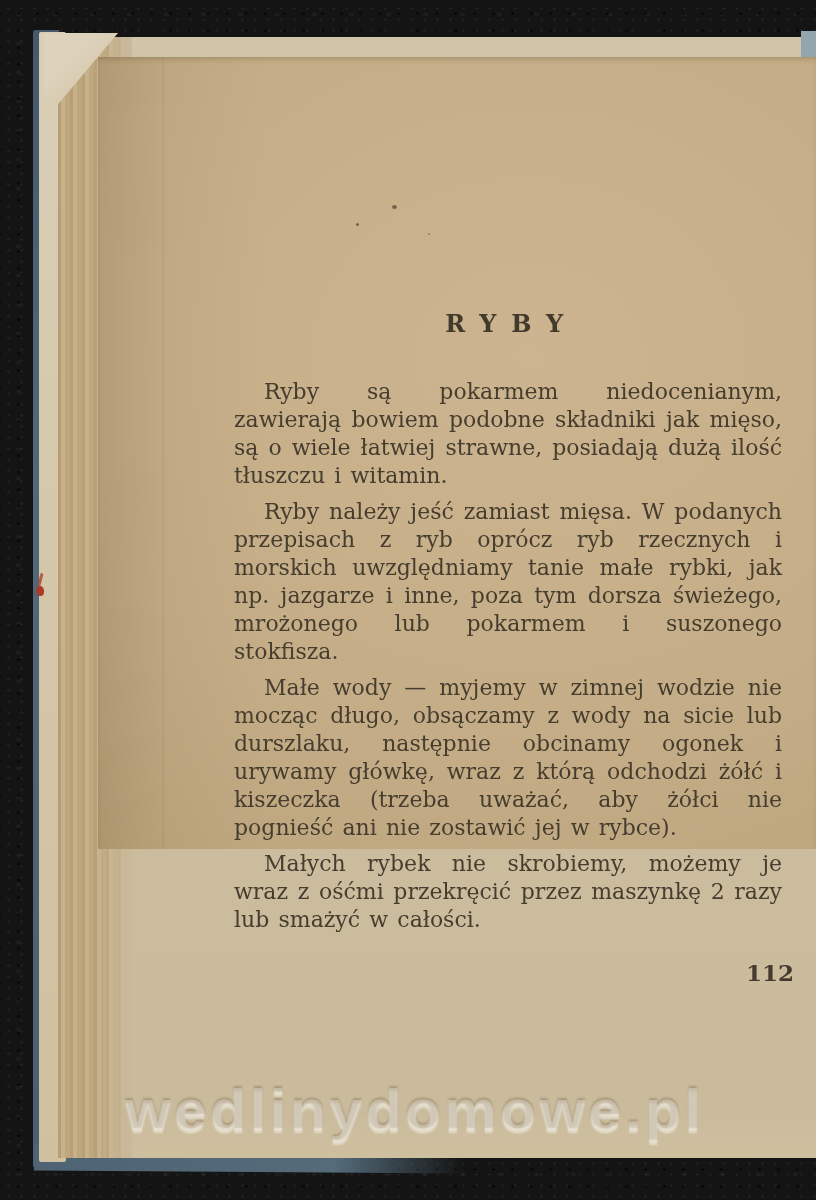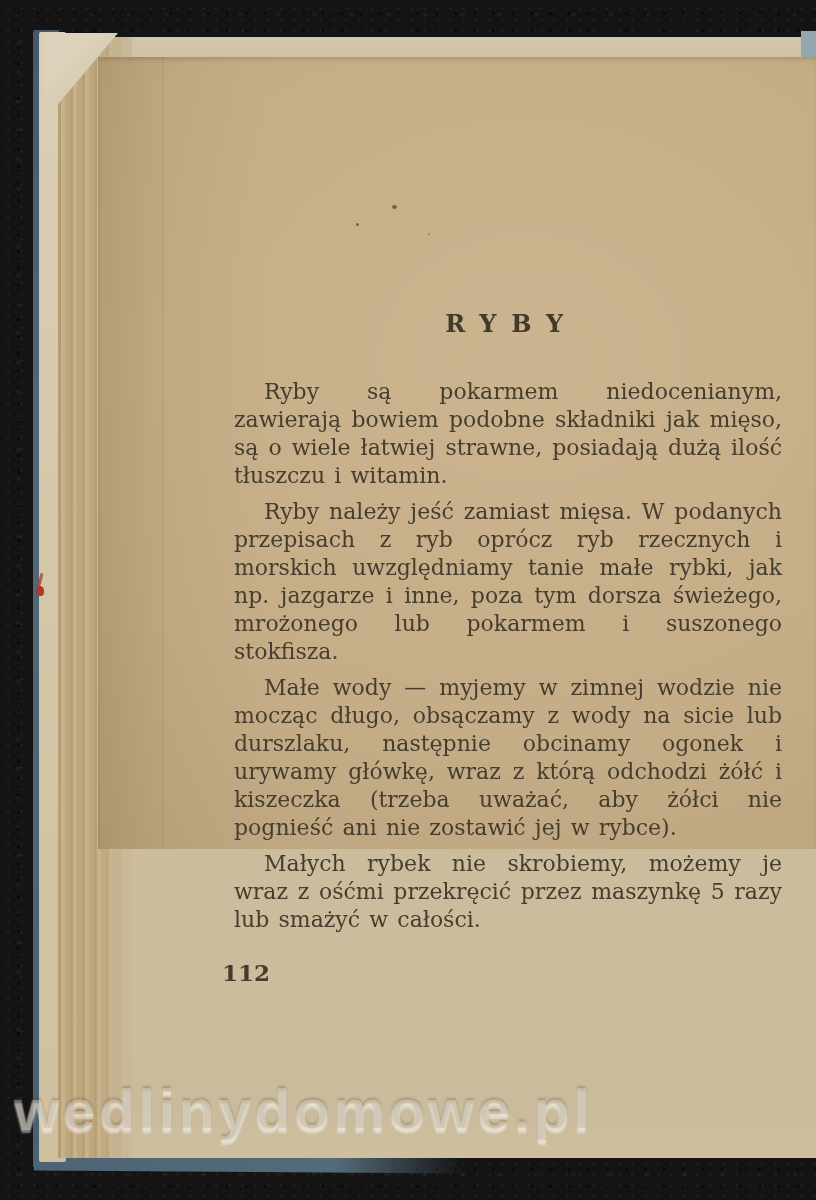--- a/index.html
+++ b/index.html
@@ -75,24 +75,25 @@
   .para{
     margin:0 12px 8px;
     font:400 22px/28px "DejaVu Serif","Liberation Serif",serif;
     color:#463d2f;text-align:justify;text-indent:30px;word-spacing:0.10em;
   }
   .para .lead{font-weight:400;}
   .pagenum{
     margin-top:26px;
     font:700 23px/26px "DejaVu Serif","Liberation Serif",serif;
     color:#443b2e;
+    text-align:right;
   }
   .watermark{
     position:absolute;left:0;right:0;top:1080px;z-index:9;
-    padding-left:14px;
+    padding-left:14px;text-align:center;
     font:700 58px/1.05 "Liberation Sans","DejaVu Sans",sans-serif;
     letter-spacing:4px;
     color:rgba(255,252,244,0.32);
     text-shadow:0 -2px 2px rgba(95,78,52,0.30), 0 3px 2px rgba(255,255,255,0.45);
   }
 </style>
 </head>
 <body>
 
 <div class="scene">
@@ -121,21 +122,21 @@
     <div class="text-block">
       <h1 class="chapter-title">RYBY</h1>
 
       <p class="para"><b class="lead"></b><span>Ryby są pokarmem niedocenianym, zawierają bowiem podobne składniki jak mięso, są o wiele łatwiej strawne, posiadają dużą ilość tłuszczu i witamin.</span></p>
 
 
       <p class="para"><b class="lead">Ryby należy jeść zamiast mięsa.</b><span> W podanych przepisach z ryb oprócz ryb rzecznych i morskich uwzględniamy tanie małe rybki, jak np. jazgarze i inne, poza tym dorsza świeżego, mrożonego lub pokarmem i suszonego stokfisza.</span></p>
 
       <p class="para"><b class="lead">Małe wody</b><span> — myjemy w zimnej wodzie nie mocząc długo, obsączamy z wody na sicie lub durszlaku, następnie obcinamy ogonek i urywamy główkę, wraz z którą odchodzi żółć i kiszeczka (trzeba uważać, aby żółci nie pognieść ani nie zostawić jej w rybce).</span></p>
 
-      <p class="para"><b class="lead"></b><span>Małych rybek nie skrobiemy, możemy je wraz z ośćmi przekręcić przez maszynkę 5 razy lub smażyć w całości.</span></p>
+      <p class="para"><b class="lead"></b><span>Małych rybek nie skrobiemy, możemy je wraz z ośćmi przekręcić przez maszynkę 2 razy lub smażyć w całości.</span></p>
 
       <div class="pagenum">112</div>
     </div>
   </div>
 
   <div class="watermark">wedlinydomowe.pl</div>
 
 </div>
 
 </body></html>

